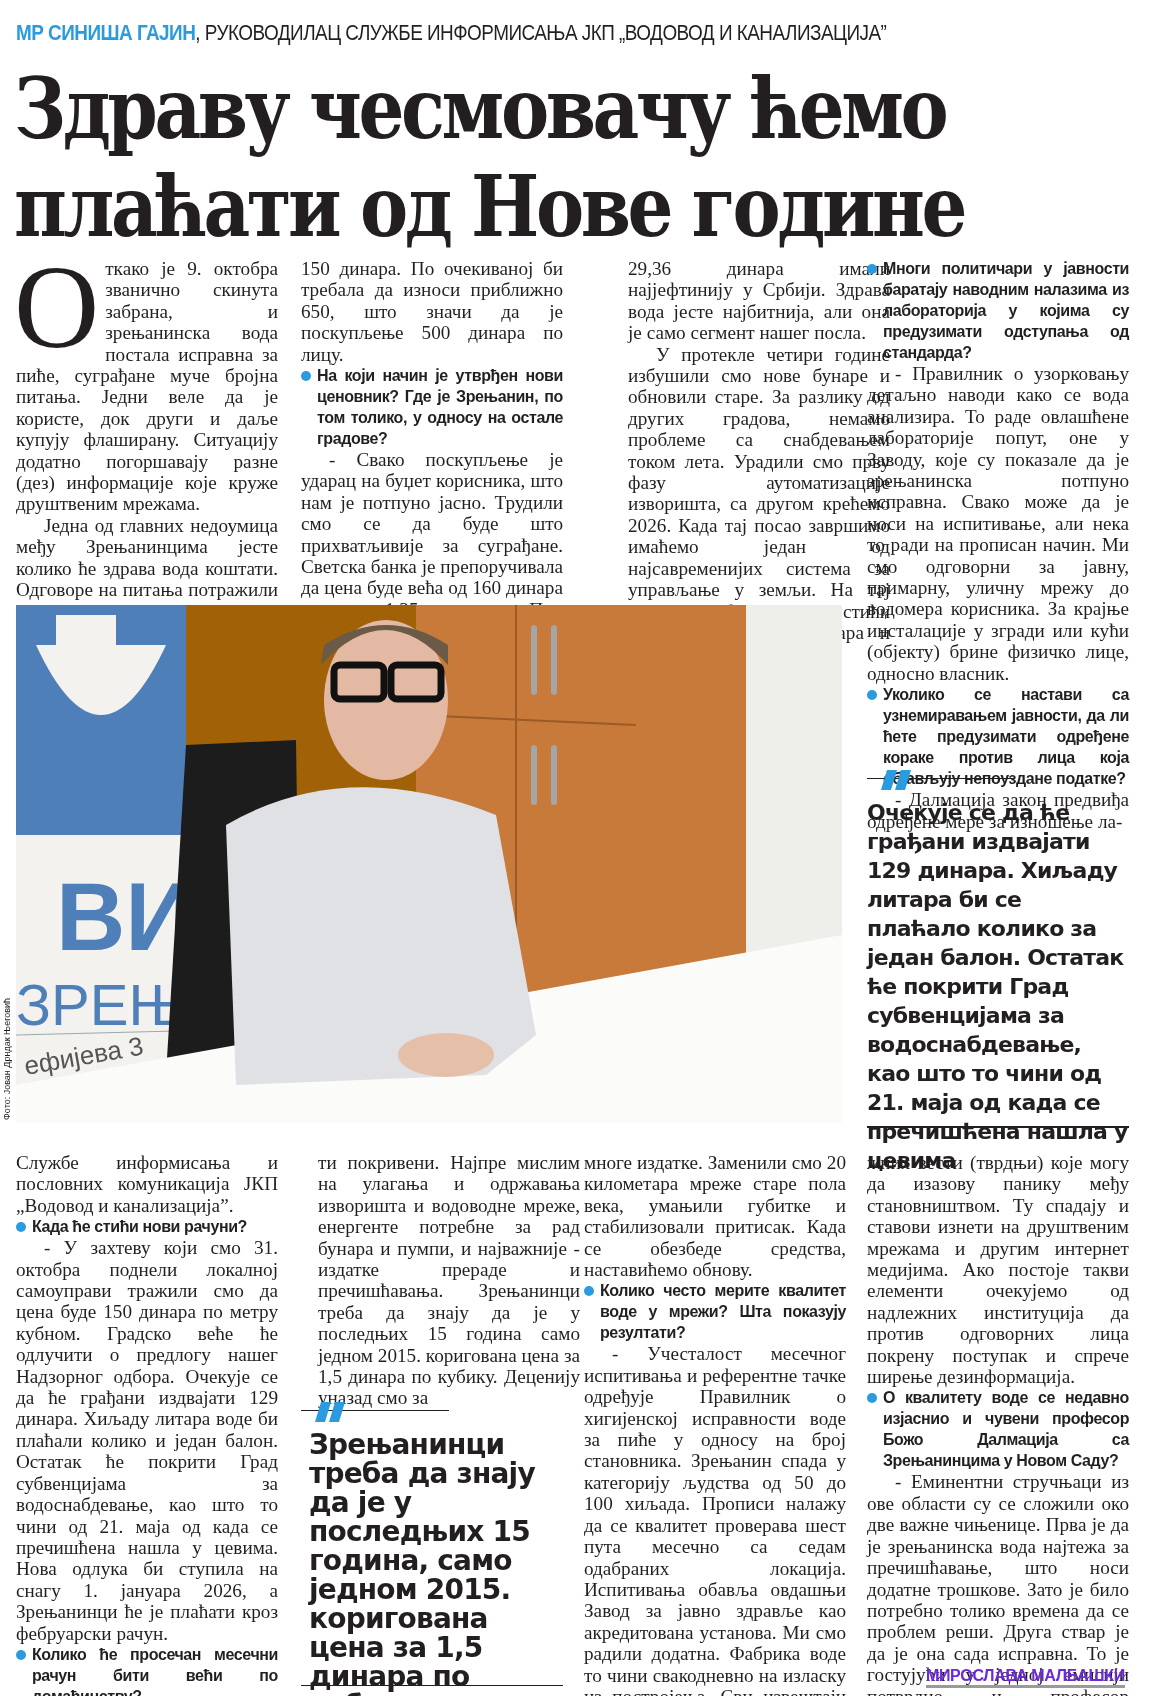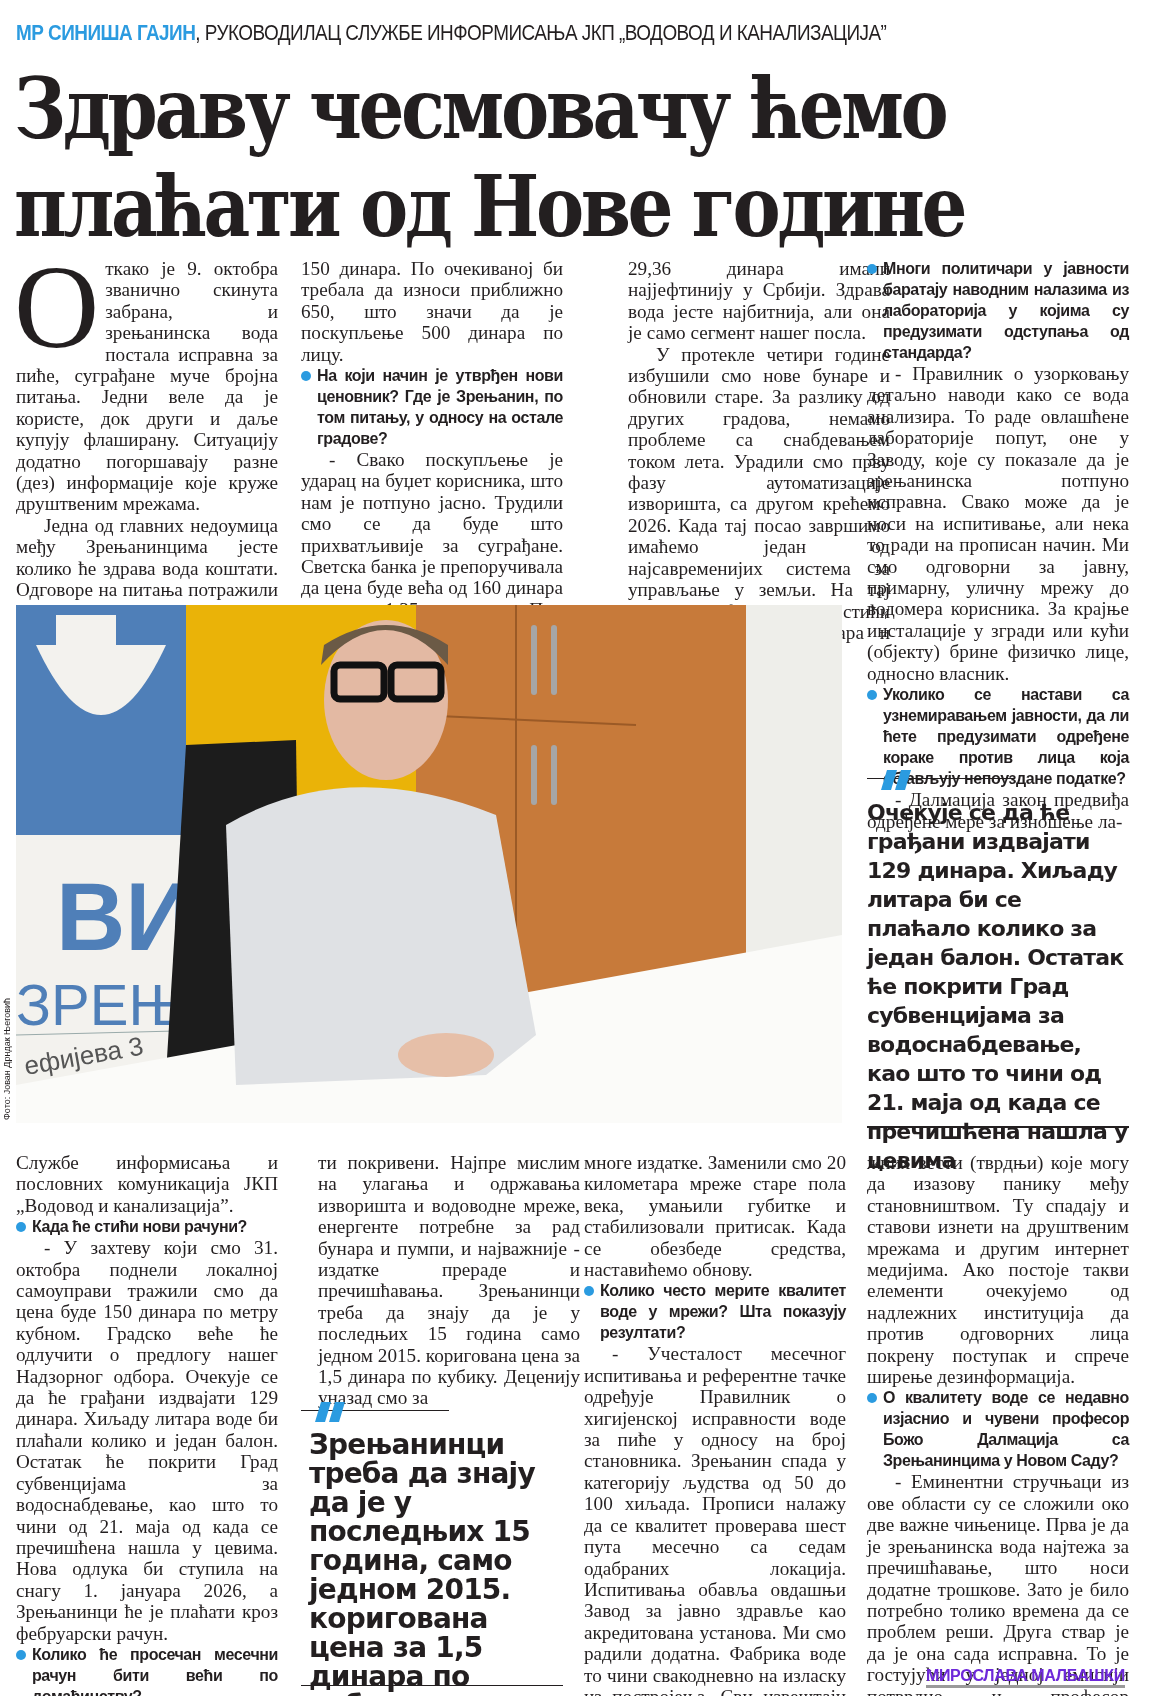--- a/index.html
+++ b/index.html
@@ -7,21 +7,21 @@
   .kicker { position:absolute; left:16px; top:20px; font-family:"Liberation Sans", sans-serif; font-size:22px; letter-spacing:-0.6px; transform:scaleX(0.86); transform-origin:left; white-space:nowrap; }
   .kicker .name { color:#2b9be0; font-weight:bold; }
   .kicker .role { color:#231f20; }
   .headline { position:absolute; left:14px; top:60px; width:1130px; margin:0; font-family:"DejaVu Serif", serif; font-weight:bold; font-size:84px; line-height:98px; letter-spacing:-4px; transform:scaleX(0.86); transform-origin:left top; white-space:nowrap; }
   .col { position:absolute; font-family:"Liberation Serif", serif; font-size:19.2px; line-height:21.4px; text-align:justify; hyphens:manual; }
   .col p { margin:0; }
   .col p.ind { text-indent:28px; }
   .q { font-family:"Liberation Sans", sans-serif; font-weight:bold; font-size:16px; line-height:21px; padding-left:16px; position:relative; letter-spacing:-0.4px; }
   .q .bullet { position:absolute; left:0; top:6px; width:10px; height:10px; border-radius:50%; background:#2b9be0; }
   .dropcap { float:left; font-family:"Liberation Serif", serif; font-size:118px; line-height:92px; margin:4px 6px 0 -2px; }
-  .photo { position:absolute; left:16px; top:605px; width:826px; height:518px; overflow:hidden; background:#eab308; }
+  .photo { position:absolute; left:16px; top:605px; width:826px; height:518px; overflow:hidden; background:#a16207; }
   .credit { position:absolute; left:2px; top:1120px; transform:rotate(-90deg); transform-origin:left top; font-family:"Liberation Sans", sans-serif; font-size:9px; color:#231f20; white-space:nowrap; }
   .pull { position:absolute; font-family:"DejaVu Sans", sans-serif; font-weight:bold; }
   .pull .rule { position:absolute; height:2px; background:#231f20; }
   .pull .qmark { position:absolute; width:36px; height:20px; }
   .pull .ptext { position:absolute; }
   .byline { position:absolute; right:27px; top:1667px; font-family:"Liberation Sans", sans-serif; font-weight:bold; font-size:16px; color:#6d28d9; border-bottom:3px solid #9a9a9a; letter-spacing:-0.3px; }
   .sep { position:absolute; height:1px; background:#231f20; }
 </style>
 </head>
 <body>
@@ -36,21 +36,21 @@
 </h1>
 
 <div class="col" style="left:16px; top:258px; width:262px;">
   <span class="dropcap">О</span>
   <p>ткако је 9. октобра званично скинута забрана, и зрењанинска вода постала исправна за пиће, суграђане муче бројна питања. Једни веле да је користе, док други и даље купују флаширану. Ситуацију додатно погоршавају разне (дез) информације које круже друштвеним мрежама.</p>
   <p class="ind">Једна од главних недоумица међу Зрењанинцима јесте колико ће здрава вода коштати. Одговоре на питања потражили смо од мр Синише Гајина, руководиоца</p>
 </div>
 
 <div class="col" style="left:301px; top:258px; width:262px;">
   <p>150 динара. По очекиваној би требала да износи приближно 650, што значи да је поскупљење 500 динара по лицу.</p>
-  <div class="q"><span class="bullet"></span><span>На који начин је утврђен нови ценовник? Где је Зрењанин, по том питању, у односу на остале градове?</span></div>
+  <div class="q"><span class="bullet"></span><span>На који начин је утврђен нови ценовник? Где је Зрењанин, по том толико, у односу на остале градове?</span></div>
   <p class="ind">- Свако поскупљење је ударац на буџет корисника, што нам је потпуно јасно. Трудили смо се да буде што прихватљивије за суграђане. Светска банка је препоручивала да цена буде већа од 160 динара илити 1,35 евра. При формирању водили смо се бројним трошковима који морају би-</p>
 </div>
 
 <div class="col" style="left:584px; top:258px; width:262px;margin-left:44px;">
   <p>29,36 динара имали најјефтинију у Србији. Здрава вода јесте најбитнија, али она је само сегмент нашег посла.</p>
   <p class="ind">У протекле четири године избушили смо нове бунаре и обновили старе. За разлику од других градова, немамо проблеме са снабдевањем током лета. Урадили смо прву фазу аутоматизације изворишта, са другом крећемо 2026. Када тај посао завршимо имаћемо један од најсавременијих система за управљање у земљи. На тај начин ћемо постићи оптимизацију рада бунара и смањити</p>
 </div>
 
 <div class="col" style="left:867px; top:258px; width:262px;">
   <div class="q"><span class="bullet"></span><span>Многи политичари у јавности баратају наводним налазима из лабораторија у којима су предузимати одступања од стандарда?</span></div>

